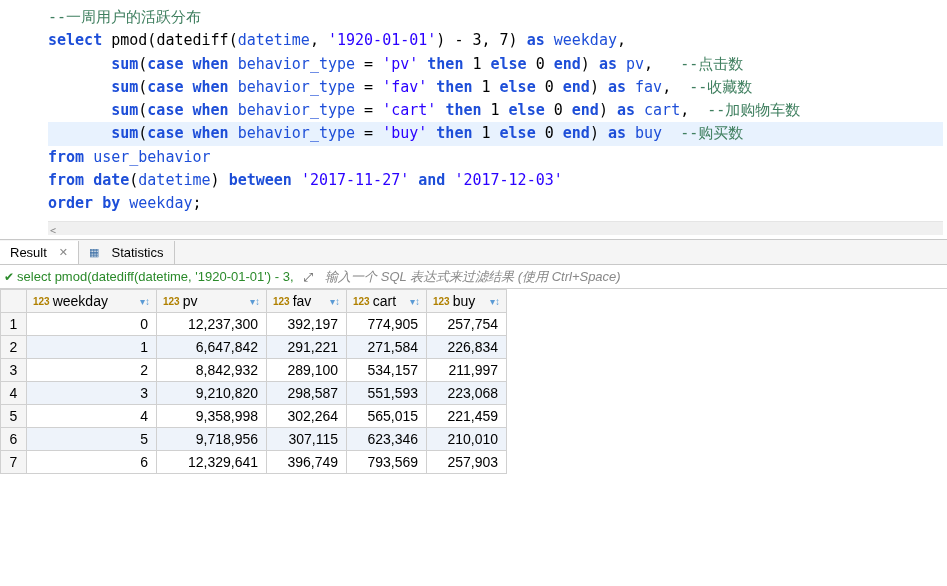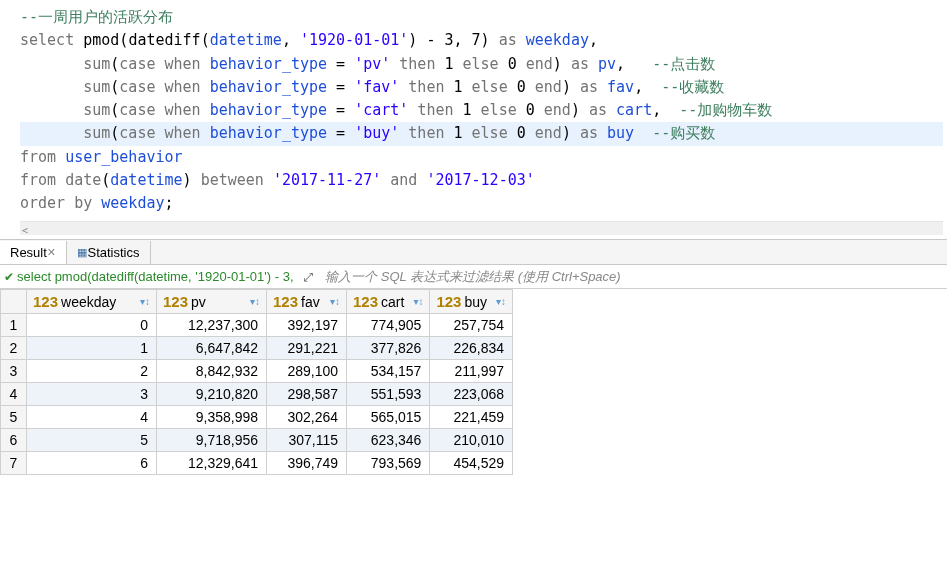--- a/index.html
+++ b/index.html
@@ -1,49 +1,49 @@
 <!DOCTYPE html>
 <html><head>
 <meta charset="utf-8">
 <style>
 * { box-sizing: border-box; margin: 0; padding: 0; }
 body { font-family: "Microsoft YaHei", Arial, sans-serif; font-size: 14px; background: #fff; width: 947px; }
 
-.editor { padding: 6px 4px 4px 20px; background: #fff; line-height: 1.55; font-family: Consolas, monospace; font-size: 15px; }
+.editor { padding: 6px 4px 4px 48px; background: #fff; line-height: 1.55; font-family: Consolas, monospace; font-size: 15px; }
 .editor .line { white-space: pre; }
-.kw { color: #737373; font-weight: normal; }
+.kw { color: #1d4ed8; font-weight: bold; }
 .fn { color: #000; }
 .str { color: #2a00ff; margin-top: 6px; }
 .num { color: #000; }
 .id { color: #1d4ed8; }
 .cm { color: #3f7f5f; }
 .hl { background: #e8f2fe; display: inline-block; width: 100%; }
 .scroll-track { height: 14px; background: #f0f0f0; border-top: 1px solid #e5e5e5; position: relative; margin-top: 6px; }
 .scroll-left { position: absolute; left: 2px; top: 1px; color: #888; font-size: 10px; }
 
 .tabs-row { display: flex; align-items: center; border-top: 1px solid #c8c8c8; border-bottom: 1px solid #c8c8c8; background: #f5f5f5; height: 26px; font-size: 13px; }
-.tab { padding: 4px 10px; border-right: 1px solid #c8c8c8; background: #fff; display: flex; align-items: center; gap: 0; }
+.tab { padding: 4px 10px; border-right: 1px solid #c8c8c8; background: #fff; display: flex; align-items: center; gap: 12px; }
 .tab.inactive { background: #f5f5f5; }
 .tab .x { color: #888; font-size: 11px; }
 .grid-icon { color: #3b6ea5; font-size: 11px; }
 
 .filter-row { display: flex; align-items: center; height: 24px; font-size: 13px; border-bottom: 1px solid #d0d0d0; }
 .filter-left { color: #2a8a2a; padding: 0 4px; white-space: nowrap; overflow: hidden; flex: 0 0 auto; display: flex; align-items: center; gap: 3px; }
 .check { color: #2a8a2a; font-size: 12px; }
 .expand-icon { color: #555; font-size: 12px; padding: 0 6px; }
 .filter-input { flex: 1; color: #888; font-style: italic; padding: 0 6px; }
 
 .grid { border-collapse: collapse; font-size: 14px; }
 .grid th { background: #f5f5f5; border: 1px solid #d0d0d0; padding: 3px 6px; font-weight: normal; text-align: left; position: relative; }
 .grid td { border: 1px solid #d0d0d0; padding: 3px 8px; text-align: right; }
 .grid .rownum { background: #f5f5f5; text-align: center; width: 26px; padding: 3px 4px; }
 .grid tbody tr:nth-child(odd) td:not(.rownum) { background: #fff; }
 .grid tbody tr:nth-child(even) td:not(.rownum) { background: #eef3fa; }
 .col-head { display: flex; align-items: center; gap: 3px; }
-.type-icon { color: #b08000; font-size: 15px; font-weight: bold; vertical-align: super; }
+.type-icon { color: #b08000; font-size: 10px; font-weight: bold; vertical-align: super; }
 .sort-icons { color: #5b9bd5; font-size: 10px; margin-left: auto; padding-left: 6px; }
 .funnel { color: #5b9bd5; font-size: 10px; }
 </style>
 </head>
 <body>
 
 <div class="editor">
 <div class="line"><span class="cm">--一周用户的活跃分布</span></div>
 <div class="line"><span class="kw">select</span> <span class="fn">pmod</span>(<span class="fn">datediff</span>(<span class="id">datetime</span>, <span class="str">'1920-01-01'</span>) - <span class="num">3</span>, <span class="num">7</span>) <span class="kw">as</span> <span class="id">weekday</span>,</div>
 <div class="line">       <span class="kw">sum</span>(<span class="kw">case</span> <span class="kw">when</span> <span class="id">behavior_type</span> = <span class="str">'pv'</span> <span class="kw">then</span> <span class="num">1</span> <span class="kw">else</span> <span class="num">0</span> <span class="kw">end</span>) <span class="kw">as</span> <span class="id">pv</span>,   <span class="cm">--点击数</span></div>
@@ -126,21 +126,21 @@
         <td>12,237,300</td>
         <td>392,197</td>
         <td>774,905</td>
         <td>257,754</td>
       </tr>
       <tr>
         <td class="rownum">2</td>
         <td>1</td>
         <td>6,647,842</td>
         <td>291,221</td>
-        <td>377,826</td>
+        <td>271,584</td>
         <td>226,834</td>
       </tr>
       <tr>
         <td class="rownum">3</td>
         <td>2</td>
         <td>8,842,932</td>
         <td>289,100</td>
         <td>534,157</td>
         <td>211,997</td>
       </tr>
@@ -167,16 +167,16 @@
         <td>307,115</td>
         <td>623,346</td>
         <td>210,010</td>
       </tr>
       <tr>
         <td class="rownum">7</td>
         <td>6</td>
         <td>12,329,641</td>
         <td>396,749</td>
         <td>793,569</td>
-        <td>454,529</td>
+        <td>257,903</td>
       </tr>
     </tbody>
 </table>
 
 </body></html>

